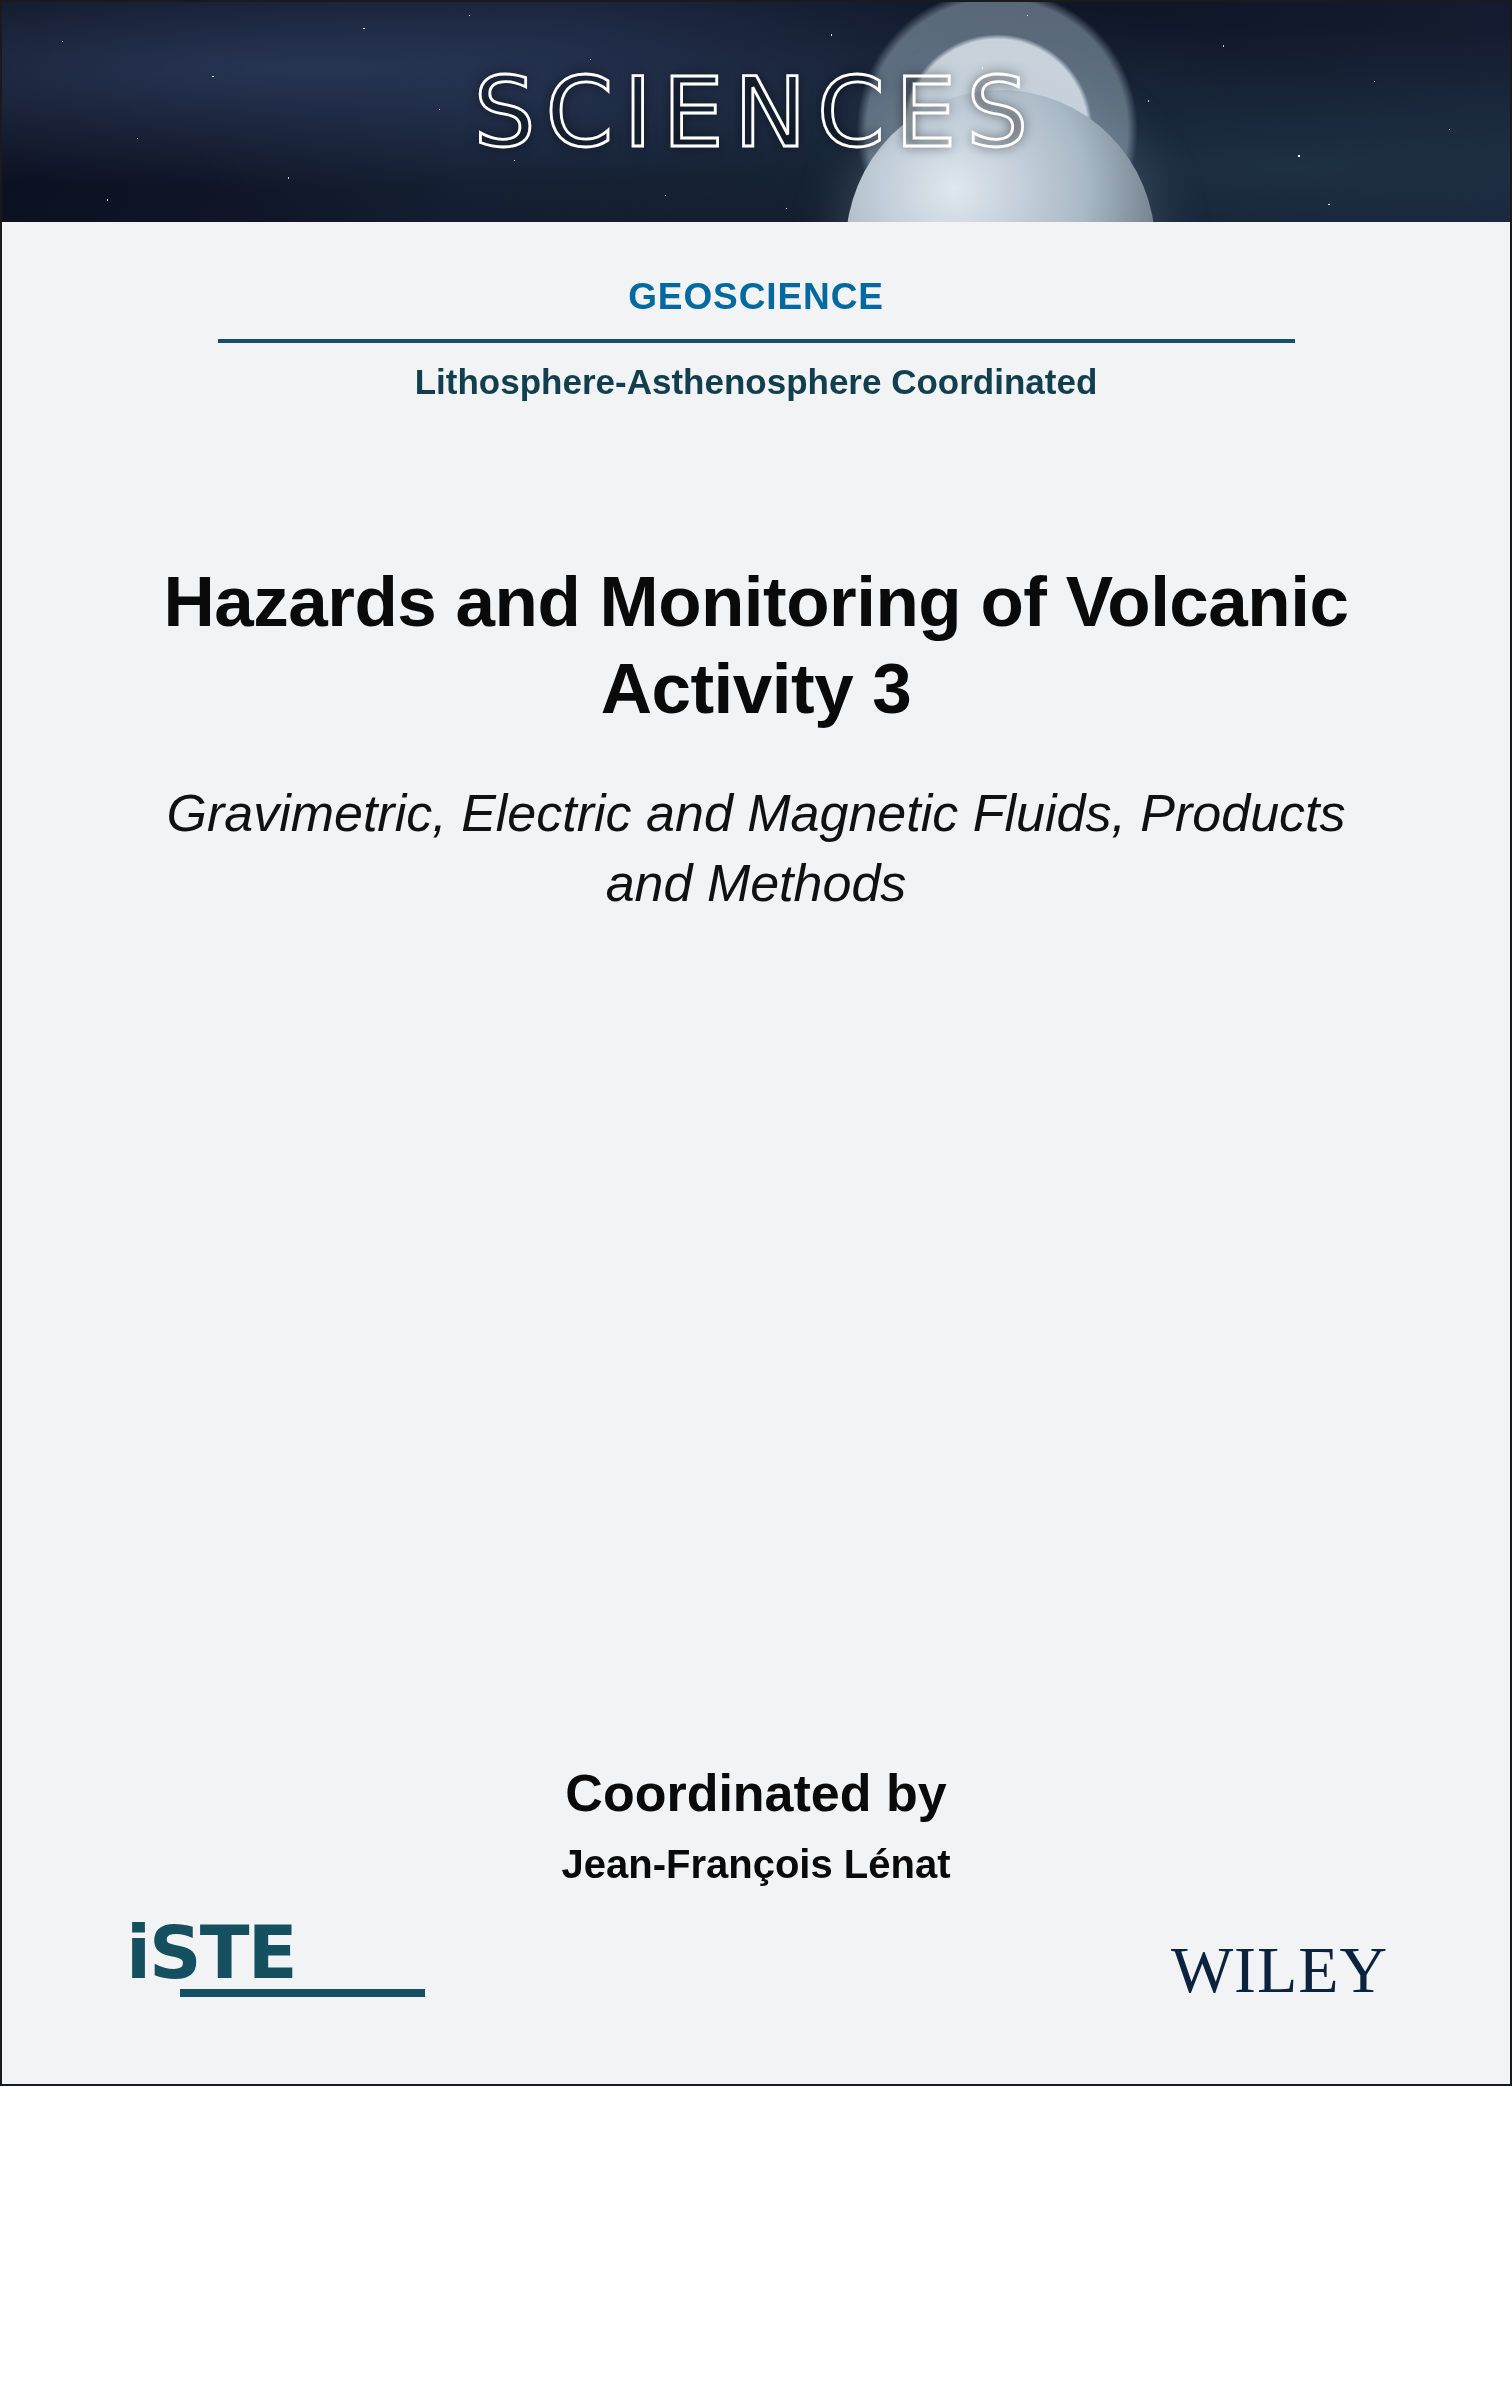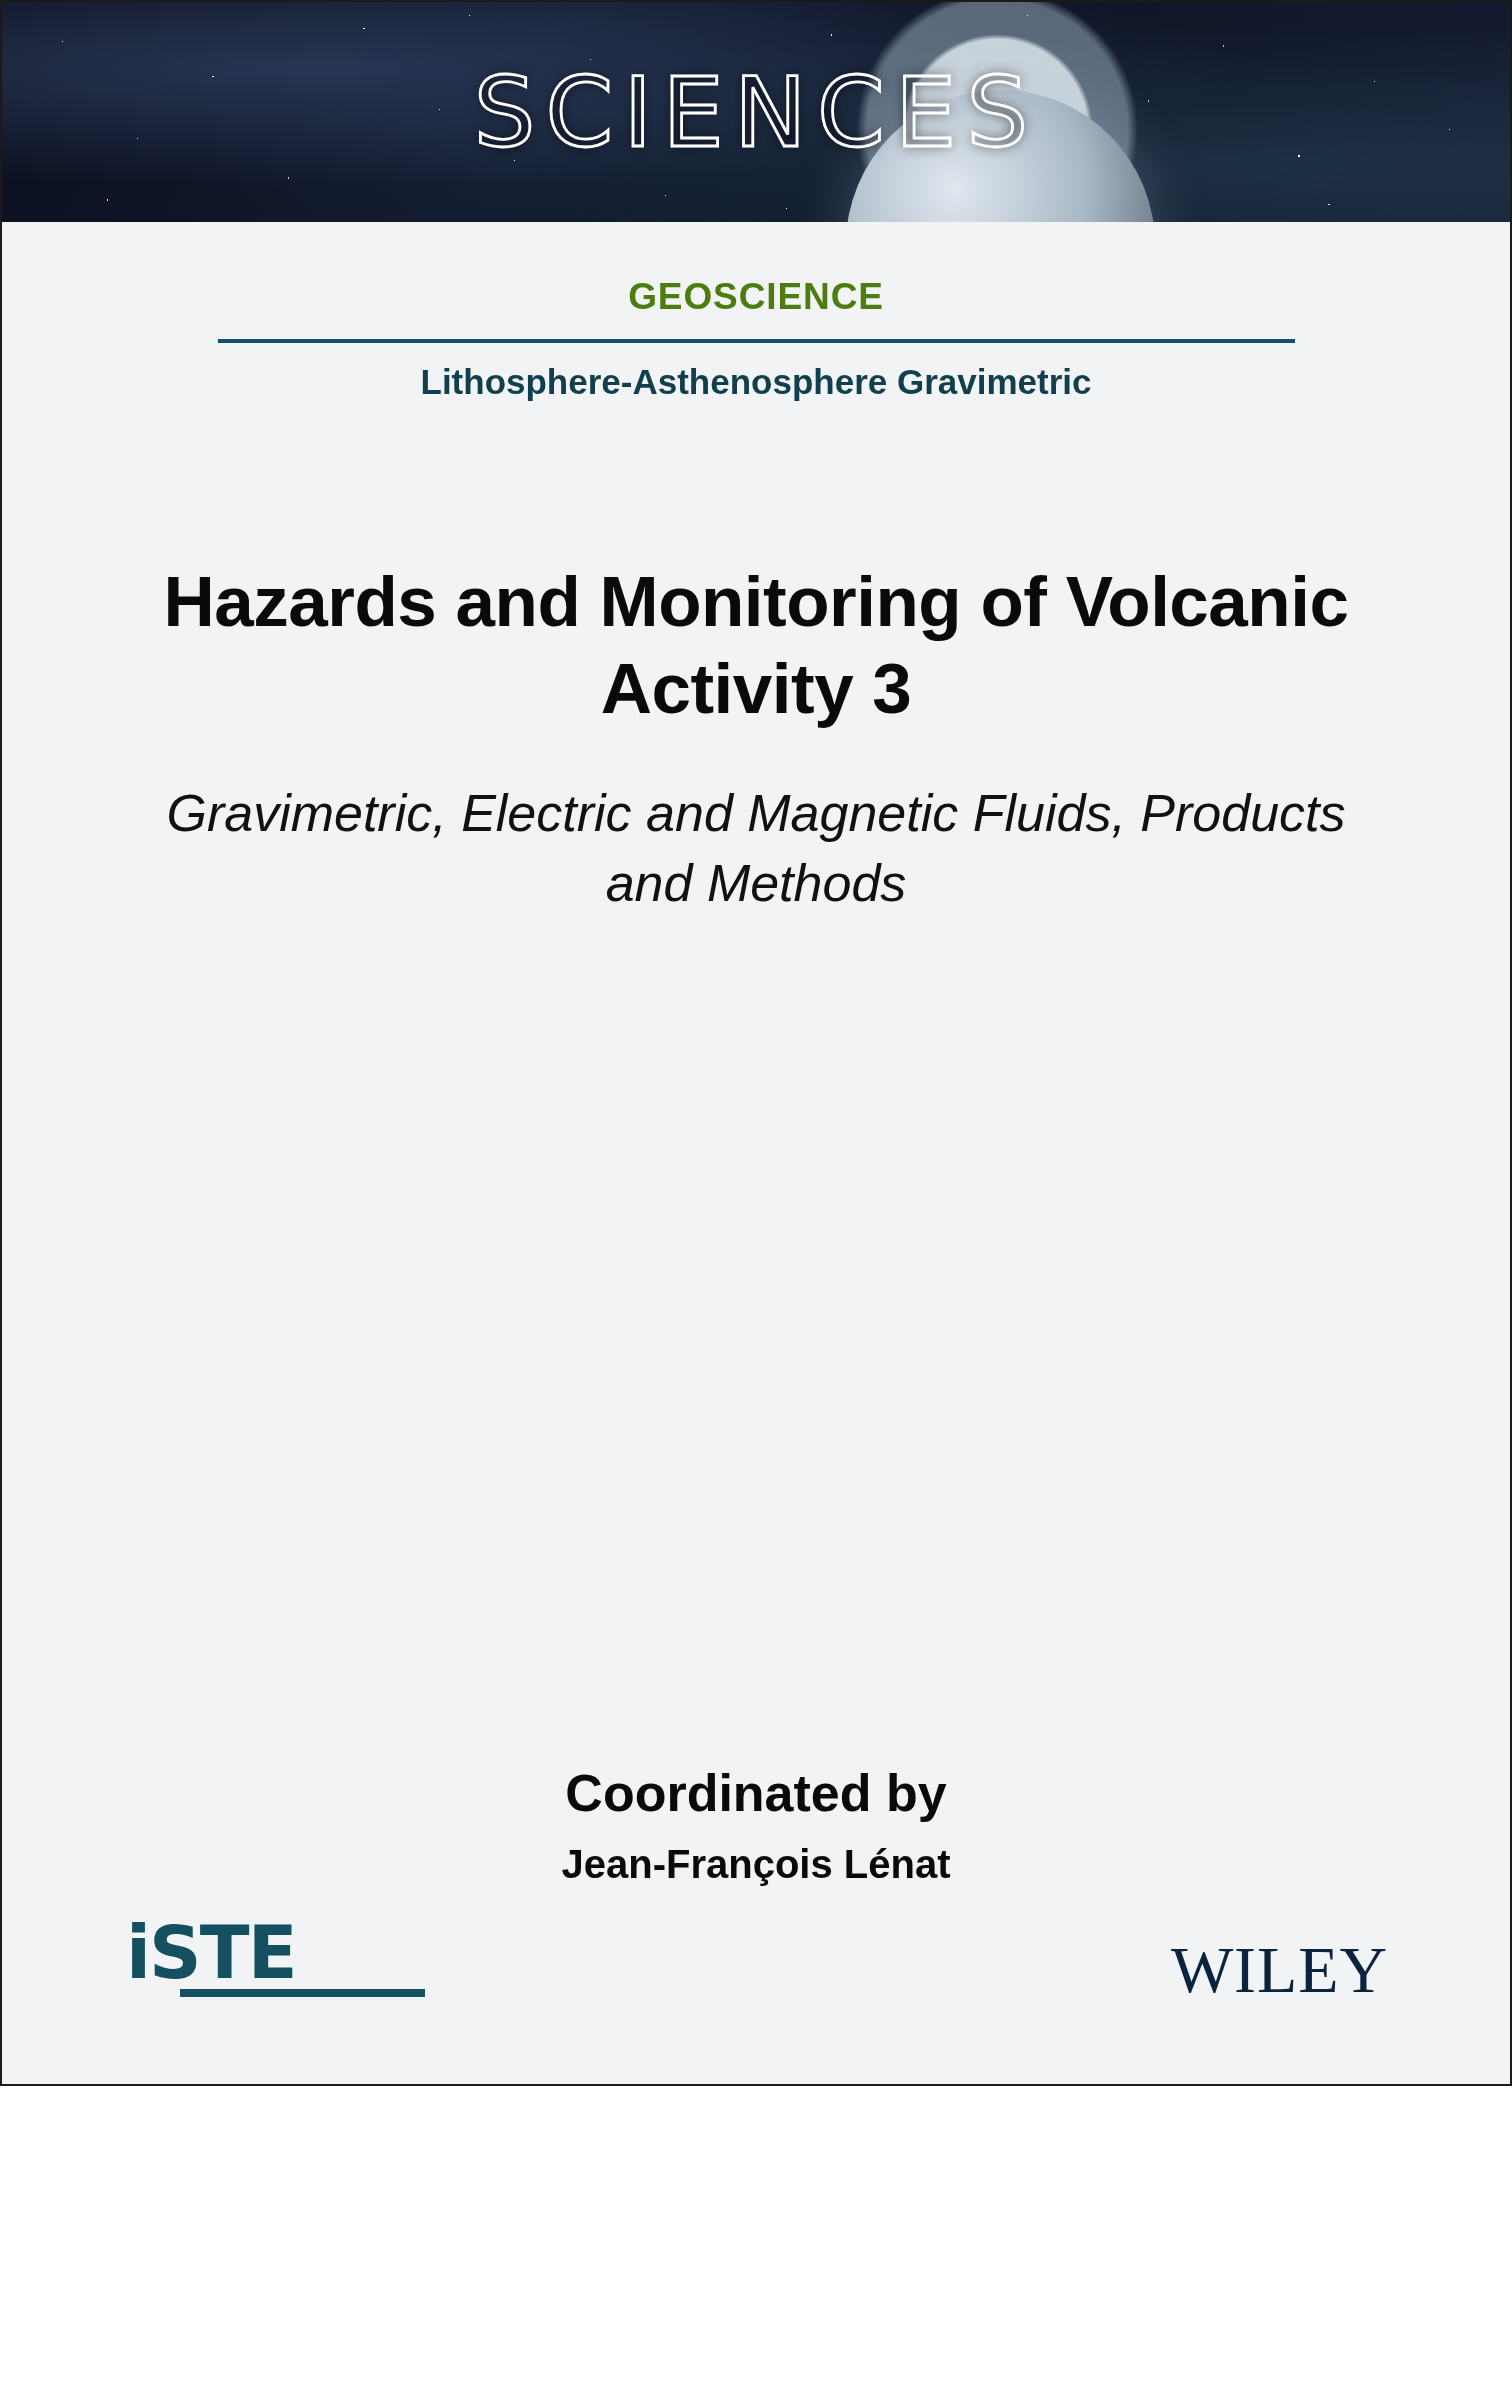--- a/index.html
+++ b/index.html
@@ -94,21 +94,21 @@
   }
 
   
   .series {
     margin-top: 54px;
     text-align: center;
   }
   .series-name {
     font-size: 37px;
     font-weight: bold;
-    color: #4d7c0f;
+    color: #0369a1;
     letter-spacing: 0.9px;
   }
   .series-rule {
     width: 1077px;
     height: 4.7px;
     background: #14506a;
     margin: 20.6px auto 19px auto;
   }
   .series-sub {
     font-size: 35px;
@@ -208,21 +208,21 @@
     <div class="stars"></div>
     <div class="planet"></div>
     <div class="banner-title">
       <span>SCIENCES</span>
     </div>
   </div>
 
   <div class="series">
     <div class="series-name">GEOSCIENCE</div>
     <div class="series-rule"></div>
-    <div class="series-sub">Lithosphere-Asthenosphere Gravimetric</div>
+    <div class="series-sub">Lithosphere-Asthenosphere Coordinated</div>
   </div>
 
   <div class="title-block">
     <div class="main-title">Hazards and Monitoring of Volcanic Activity 3</div>
     <div class="subtitle">Gravimetric, Electric and Magnetic Fluids, Products and Methods</div>
   </div>
 
   <div class="editor-block">
     <div class="coordinated">Coordinated by</div>
     <div class="editor-name">Jean-François Lénat</div>

